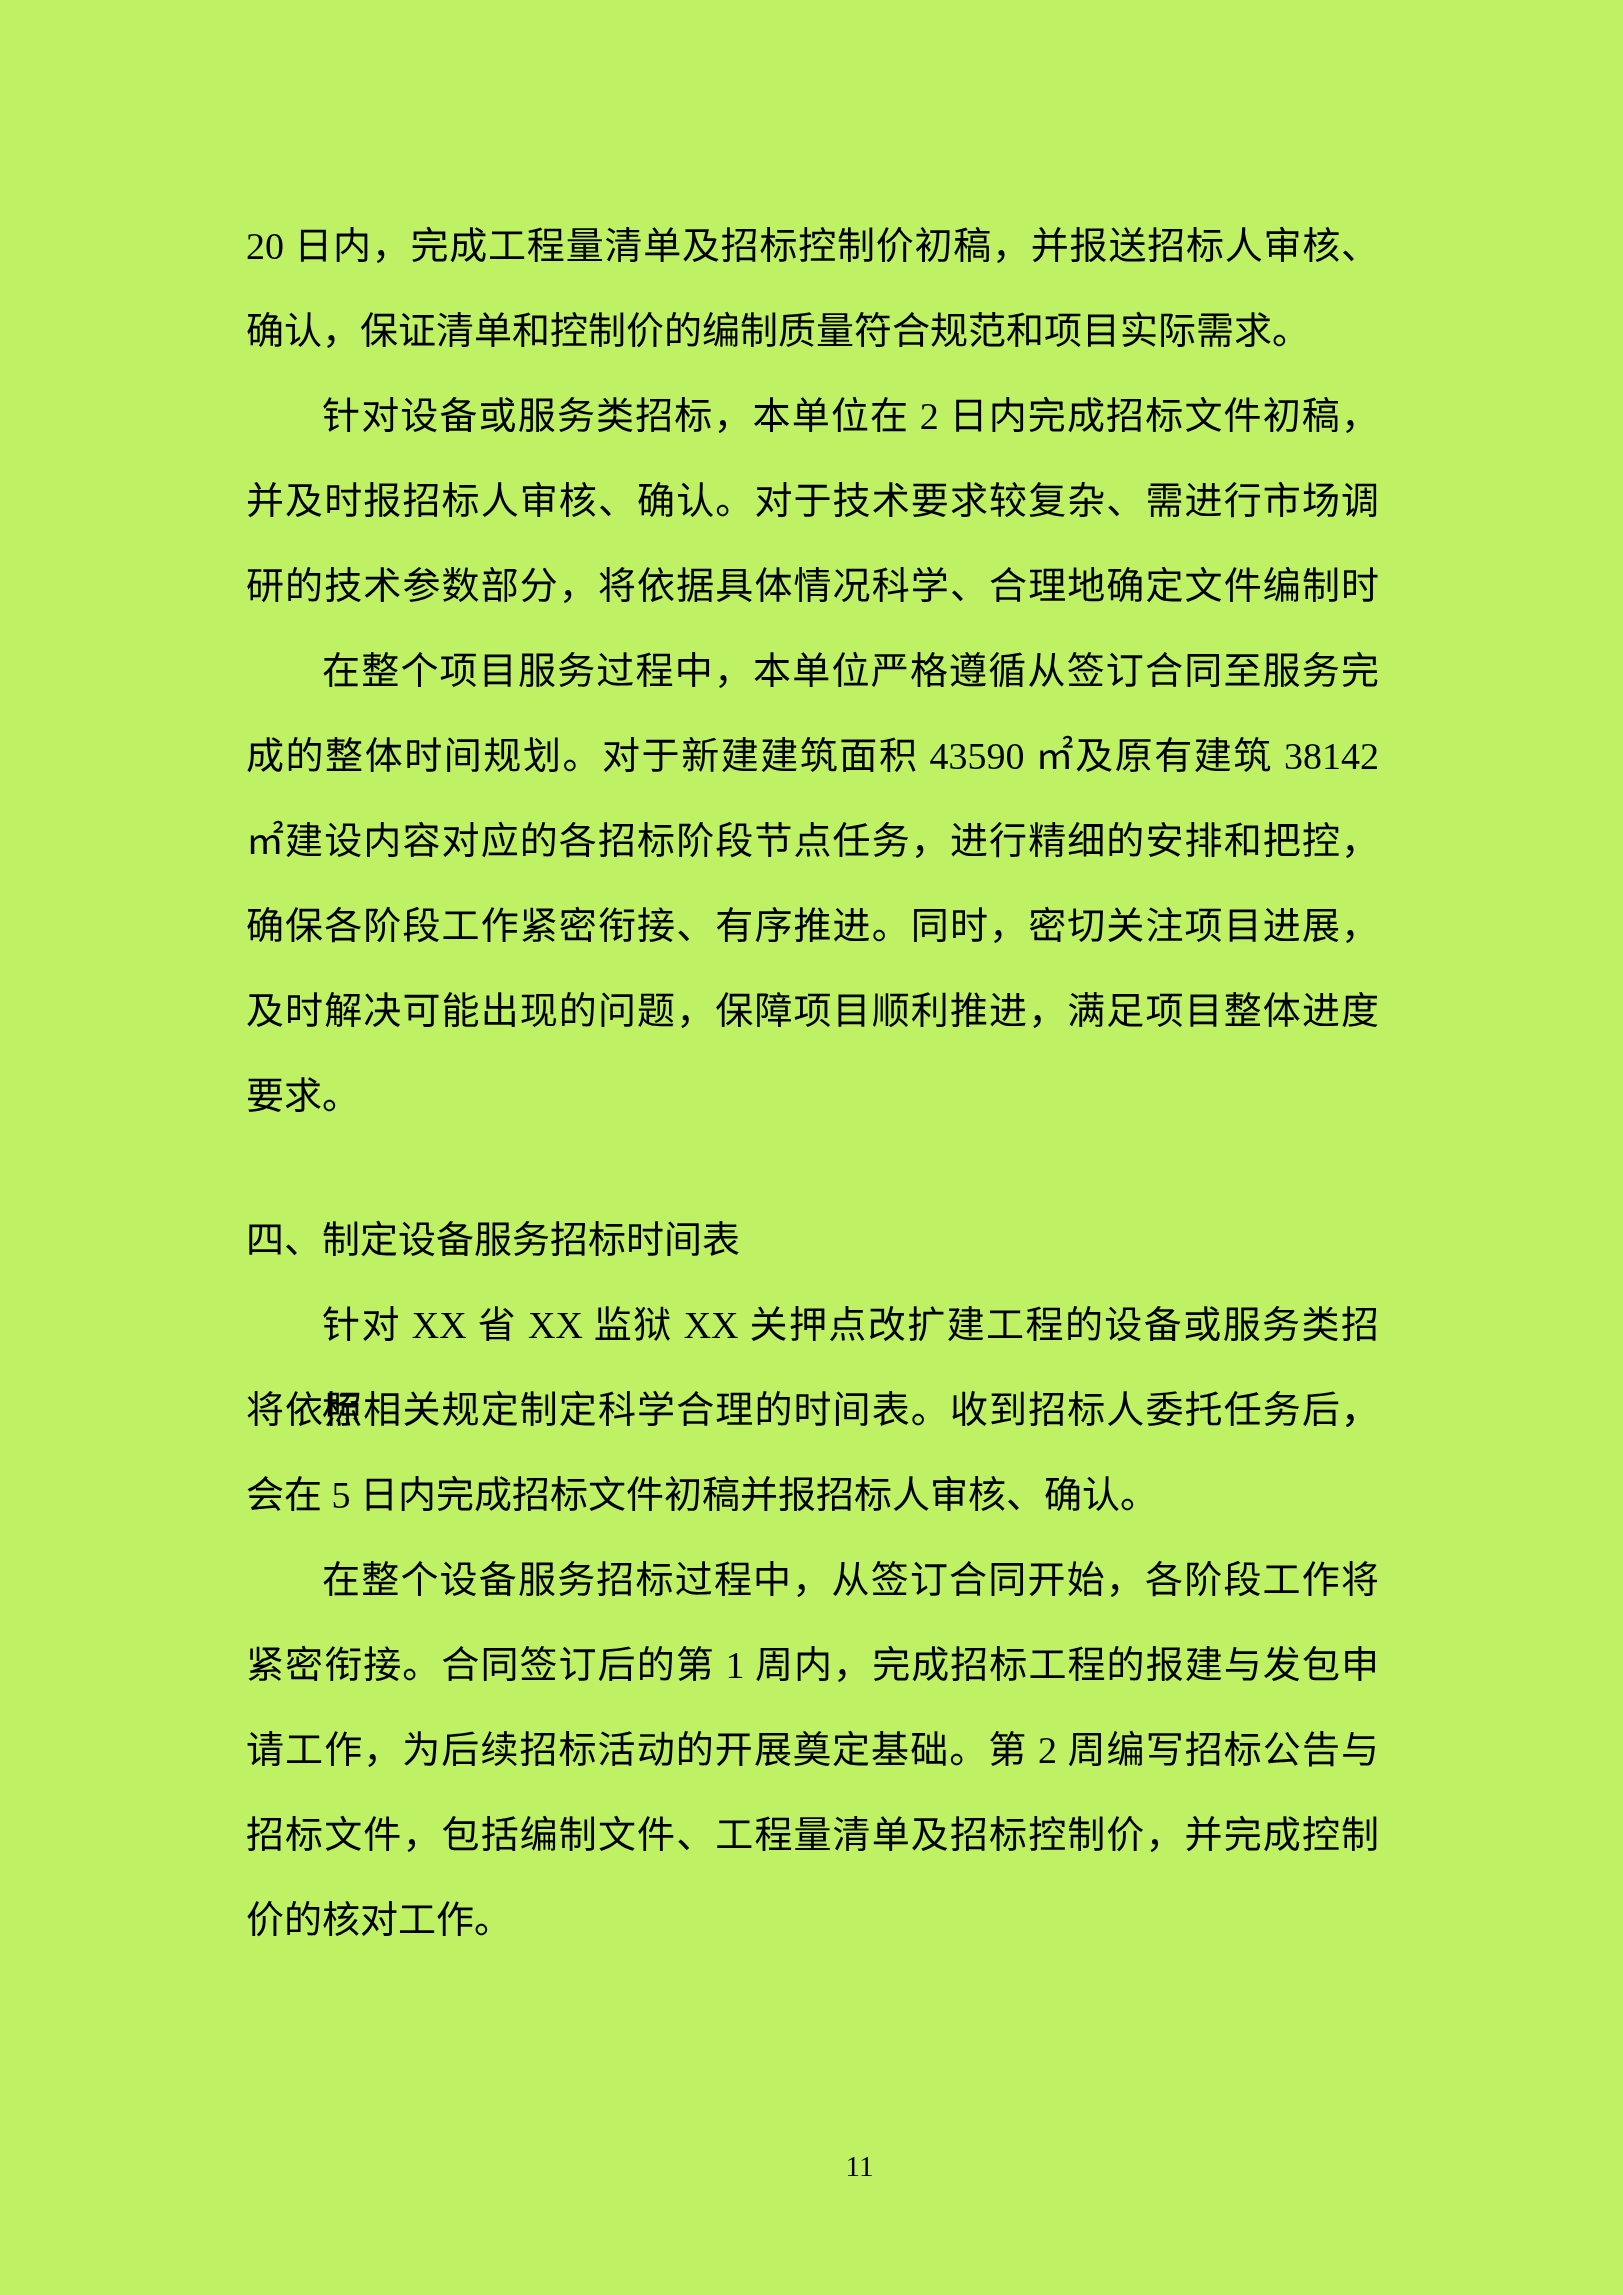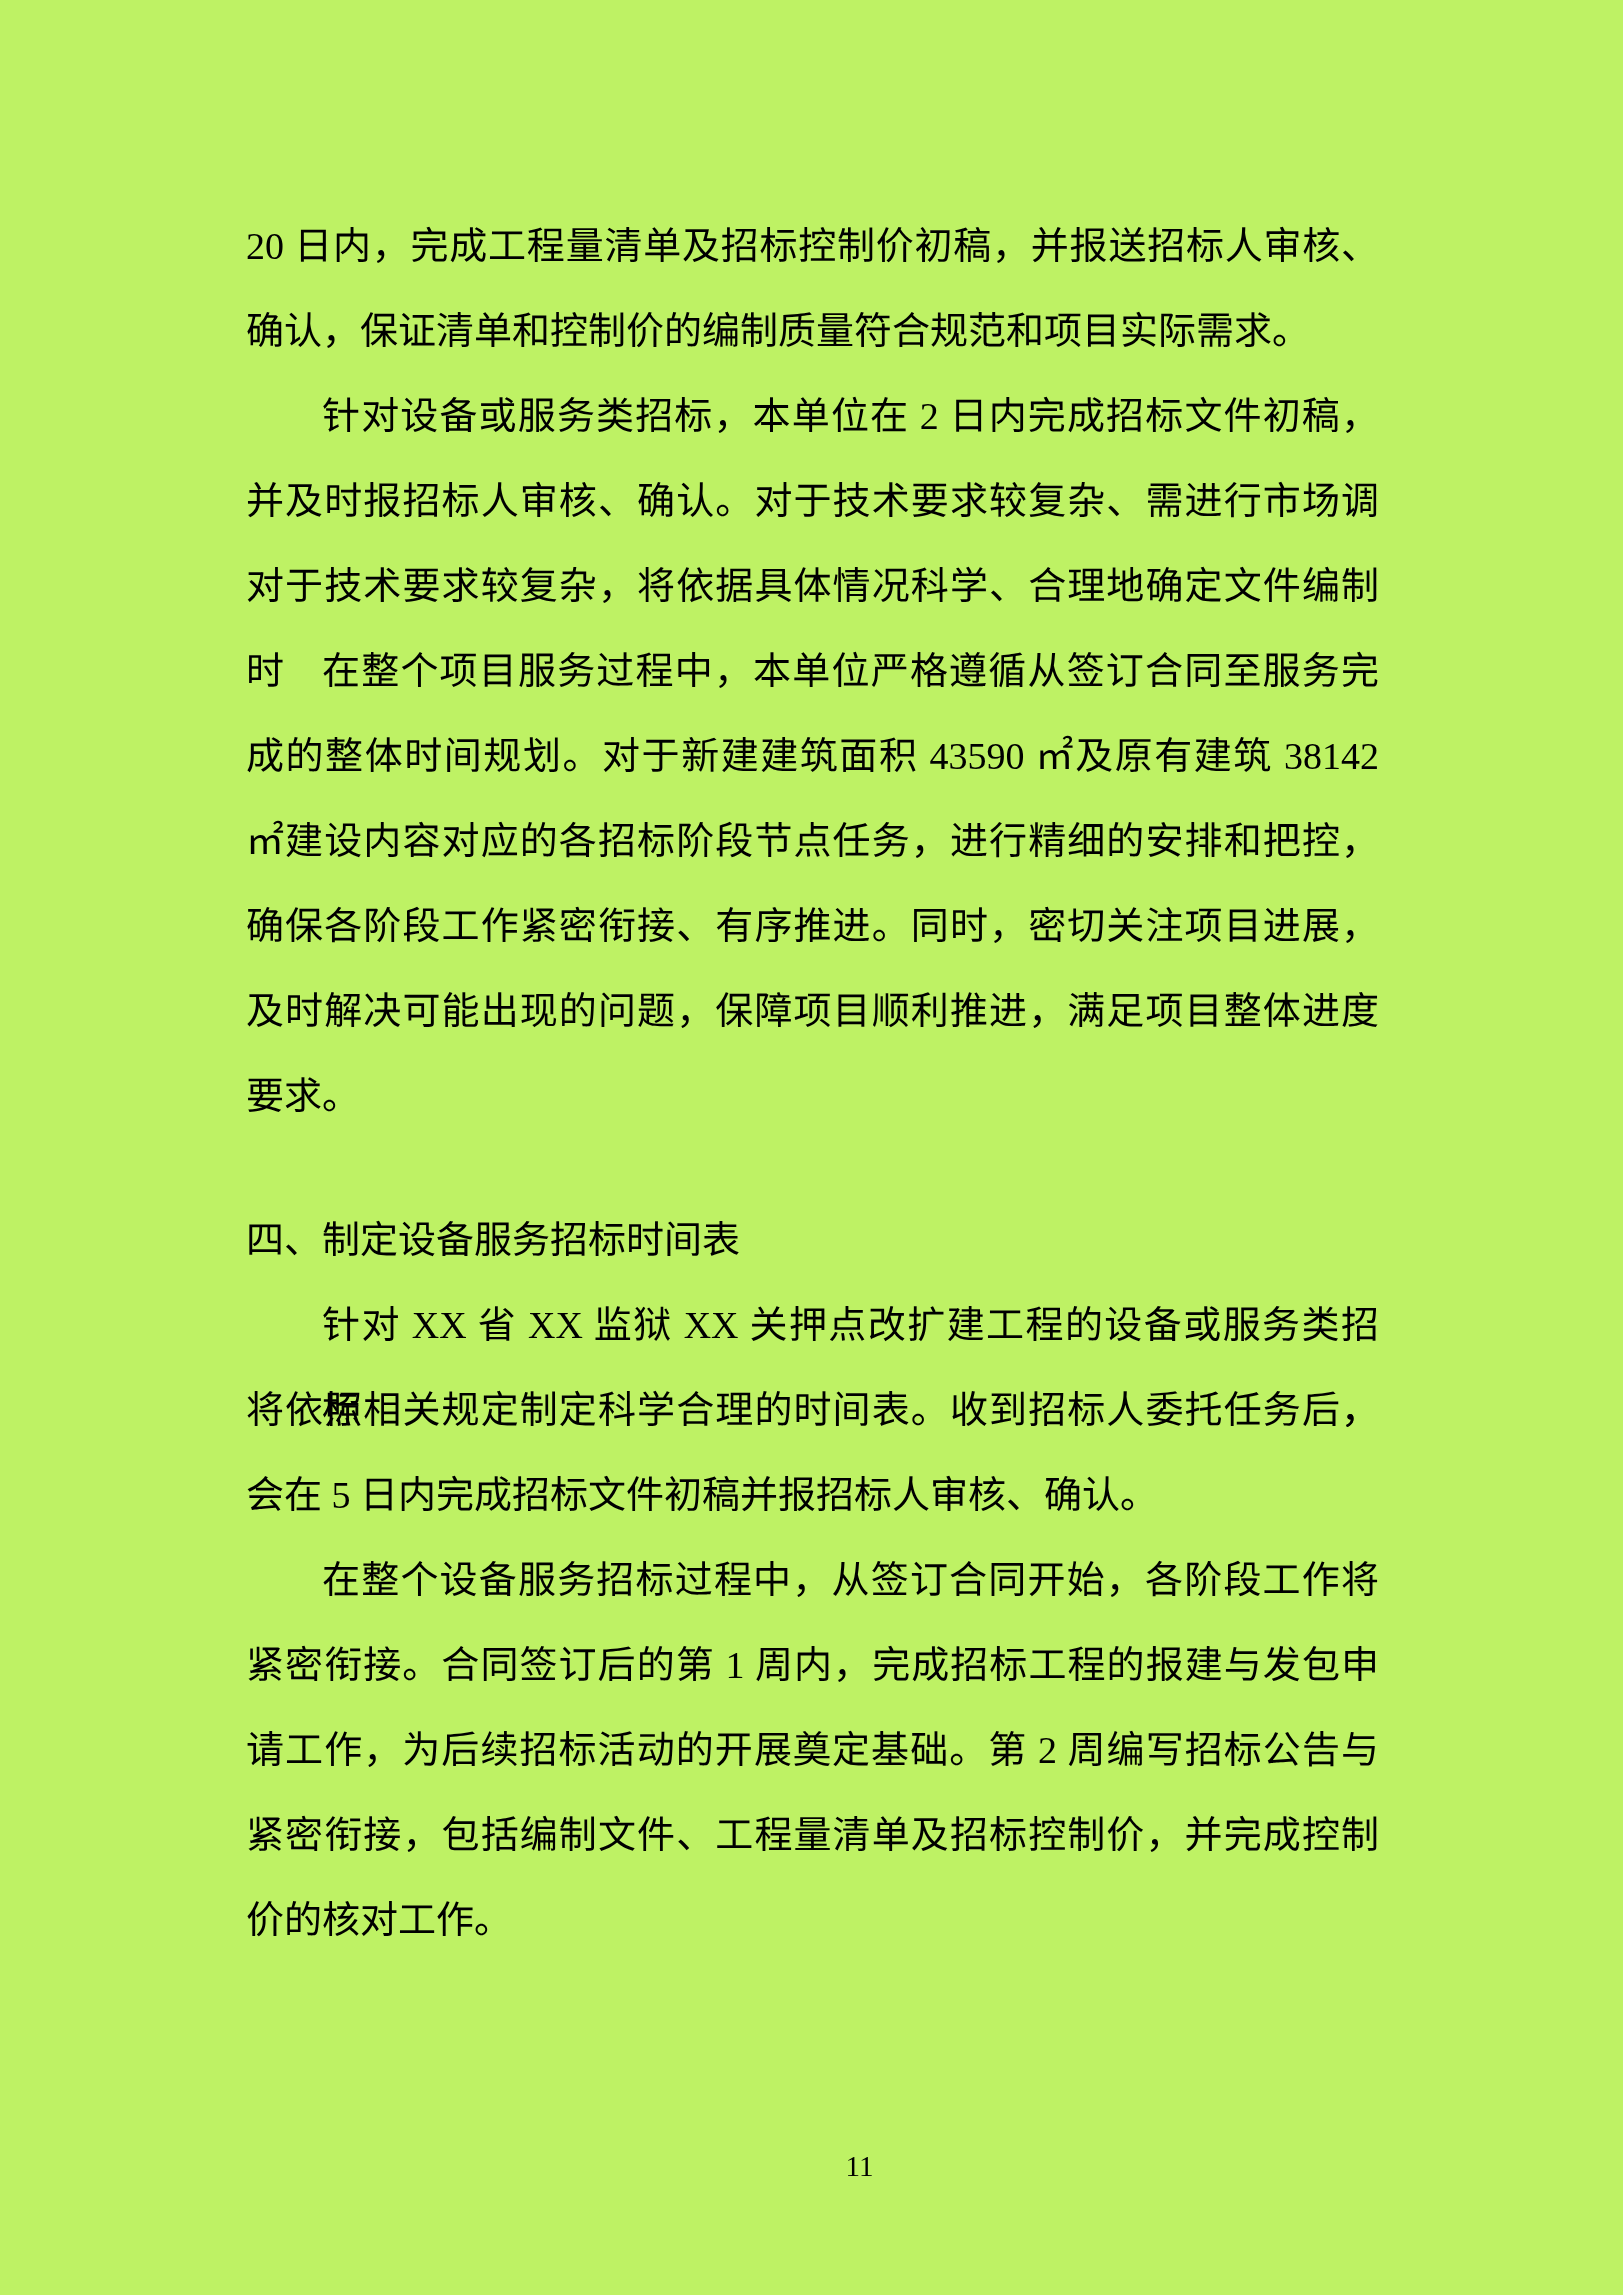--- a/index.html
+++ b/index.html
@@ -63,35 +63,35 @@
 </style>
 </head>
 <body>
 
 <div class="page">
   <div class="doc-body">
       <div class="line">20 日内，完成工程量清单及招标控制价初稿，并报送招标人审核、</div>
       <div class="line para-last">确认，保证清单和控制价的编制质量符合规范和项目实际需求。</div>
       <div class="line indent">针对设备或服务类招标，本单位在 2 日内完成招标文件初稿，</div>
       <div class="line">并及时报招标人审核、确认。对于技术要求较复杂、需进行市场调</div>
-      <div class="line">对于技术要求较复杂，将依据具体情况科学、合理地确定文件编制时</div>
+      <div class="line">研的技术参数部分，将依据具体情况科学、合理地确定文件编制时</div>
       <div class="line indent">在整个项目服务过程中，本单位严格遵循从签订合同至服务完</div>
       <div class="line">成的整体时间规划。对于新建建筑面积 43590 ㎡及原有建筑 38142</div>
       <div class="line">㎡建设内容对应的各招标阶段节点任务，进行精细的安排和把控，</div>
       <div class="line">确保各阶段工作紧密衔接、有序推进。同时，密切关注项目进展，</div>
       <div class="line">及时解决可能出现的问题，保障项目顺利推进，满足项目整体进度</div>
       <div class="line para-last">要求。</div>
       <div class="spacer"></div>
       <div class="line heading para-last">四、制定设备服务招标时间表</div>
       <div class="line indent">针对 XX 省 XX 监狱 XX 关押点改扩建工程的设备或服务类招标，</div>
       <div class="line">将依照相关规定制定科学合理的时间表。收到招标人委托任务后，</div>
       <div class="line para-last">会在 5 日内完成招标文件初稿并报招标人审核、确认。</div>
       <div class="line indent">在整个设备服务招标过程中，从签订合同开始，各阶段工作将</div>
       <div class="line">紧密衔接。合同签订后的第 1 周内，完成招标工程的报建与发包申</div>
       <div class="line">请工作，为后续招标活动的开展奠定基础。第 2 周编写招标公告与</div>
-      <div class="line">紧密衔接，包括编制文件、工程量清单及招标控制价，并完成控制</div>
+      <div class="line">招标文件，包括编制文件、工程量清单及招标控制价，并完成控制</div>
       <div class="line para-last">价的核对工作。</div>
     </div>
   <div class="footer">
     <span>11</span>
   </div>
 </div>
 
 
 </body></html>

